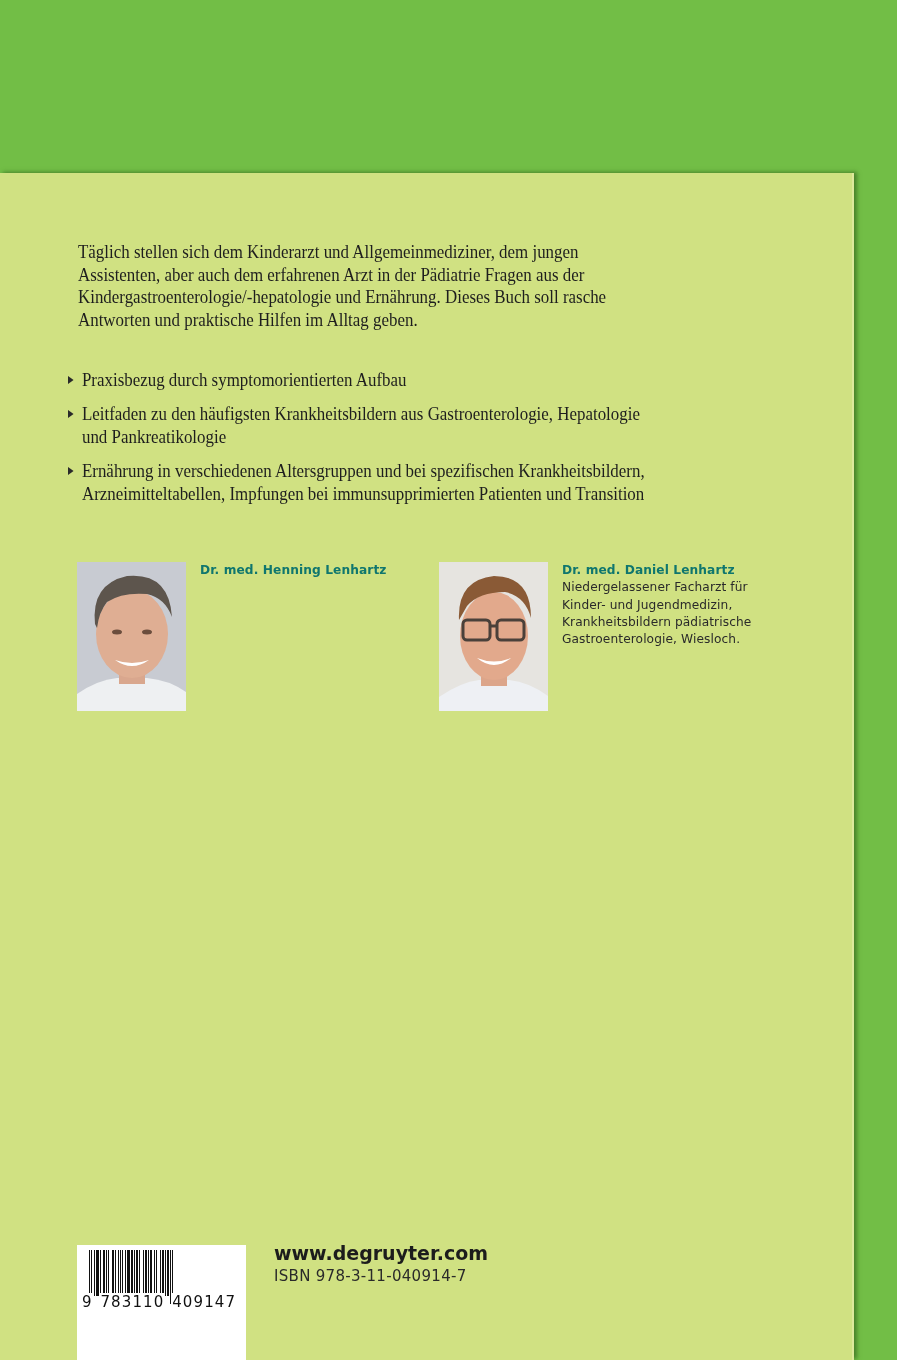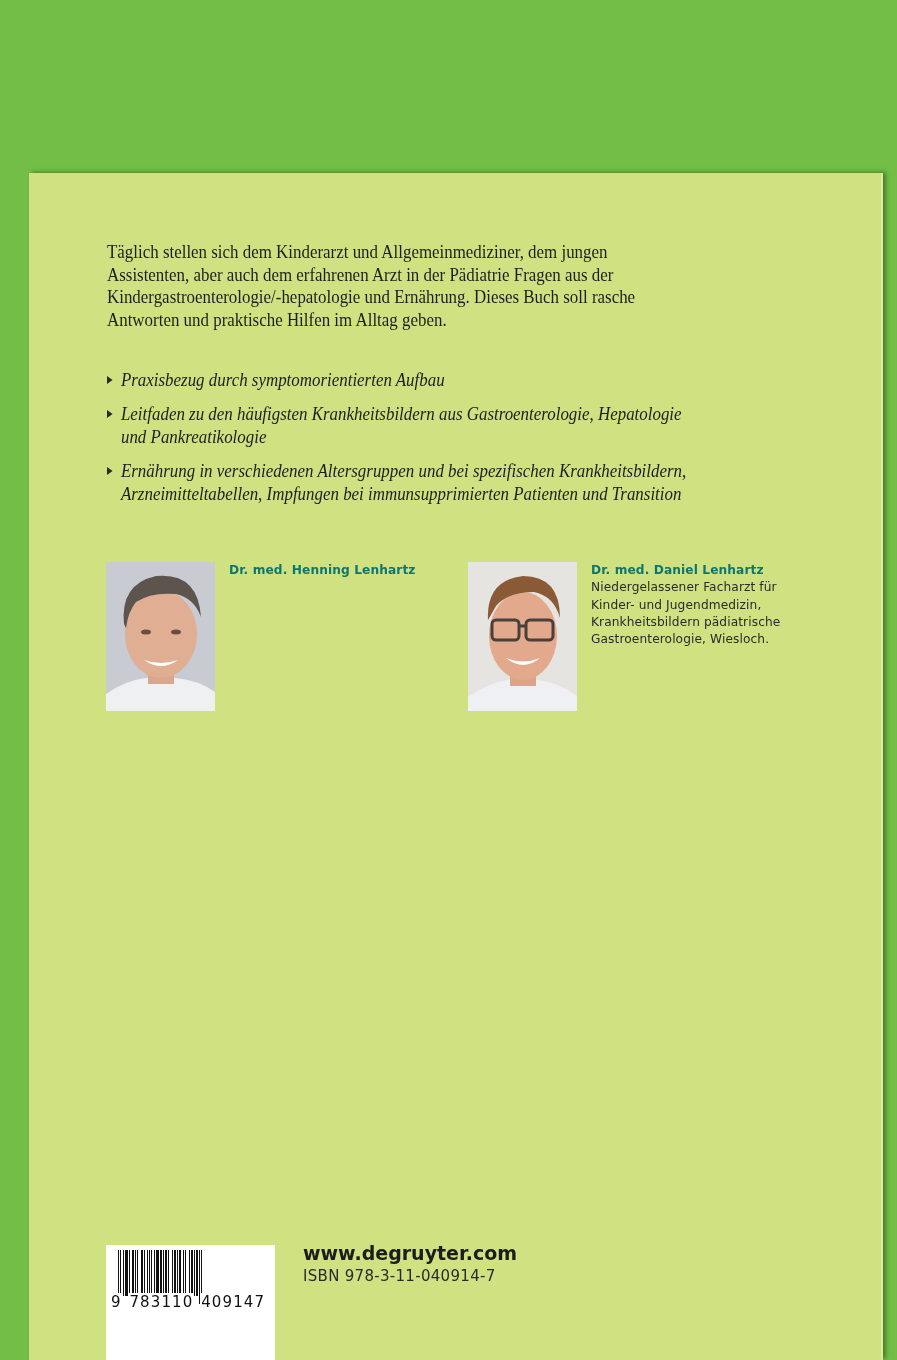--- a/index.html
+++ b/index.html
@@ -5,33 +5,32 @@
   html, body { margin: 0; padding: 0; }
   body {
     width: 897px; height: 1360px; position: relative; overflow: hidden;
     background: #72be46;
     font-family: "Liberation Serif", serif;
   }
   .card {
     position: absolute; left: 0; top: 173px; width: 854px; height: 1187px;
     background: #d0e182;
     box-shadow: 3px -1px 4px rgba(40,80,20,0.55);
-    margin-left: 29px;
   }
   .card::after {
     content: ""; position: absolute; right: 0; top: 0; width: 2px; height: 100%;
     background: #dde99c;
   }
   .intro {
     position: absolute; left: 78px; top: 68px; width: 680px;
     font-size: 18.2px; line-height: 22.5px; color: #1e1e1e;
     transform: scaleX(0.93); transform-origin: left top;
     white-space: pre-line; margin: 0;
   }
-  .bullets { position: absolute; left: 78px; top: 196px; width: 760px; margin: 0; padding: 0; list-style: none; font-style: italic; }
+  .bullets { position: absolute; left: 68px; top: 196px; width: 760px; margin: 0; padding: 0; list-style: none; }
   .bullets li {
     position: relative; padding-left: 15px; font-size: 18.2px; line-height: 23px; color: #1e1e1e;
     margin-bottom: 11px; white-space: pre-line;
     transform: scaleX(0.93); transform-origin: left top;
   }
   .bullets li .tri {
     position: absolute; left: 0; top: 7px; width: 0; height: 0;
     border-left: 6px solid #2a2a2a; border-top: 4px solid transparent; border-bottom: 4px solid transparent;
   }
   .author { position: absolute; top: 389px; }

